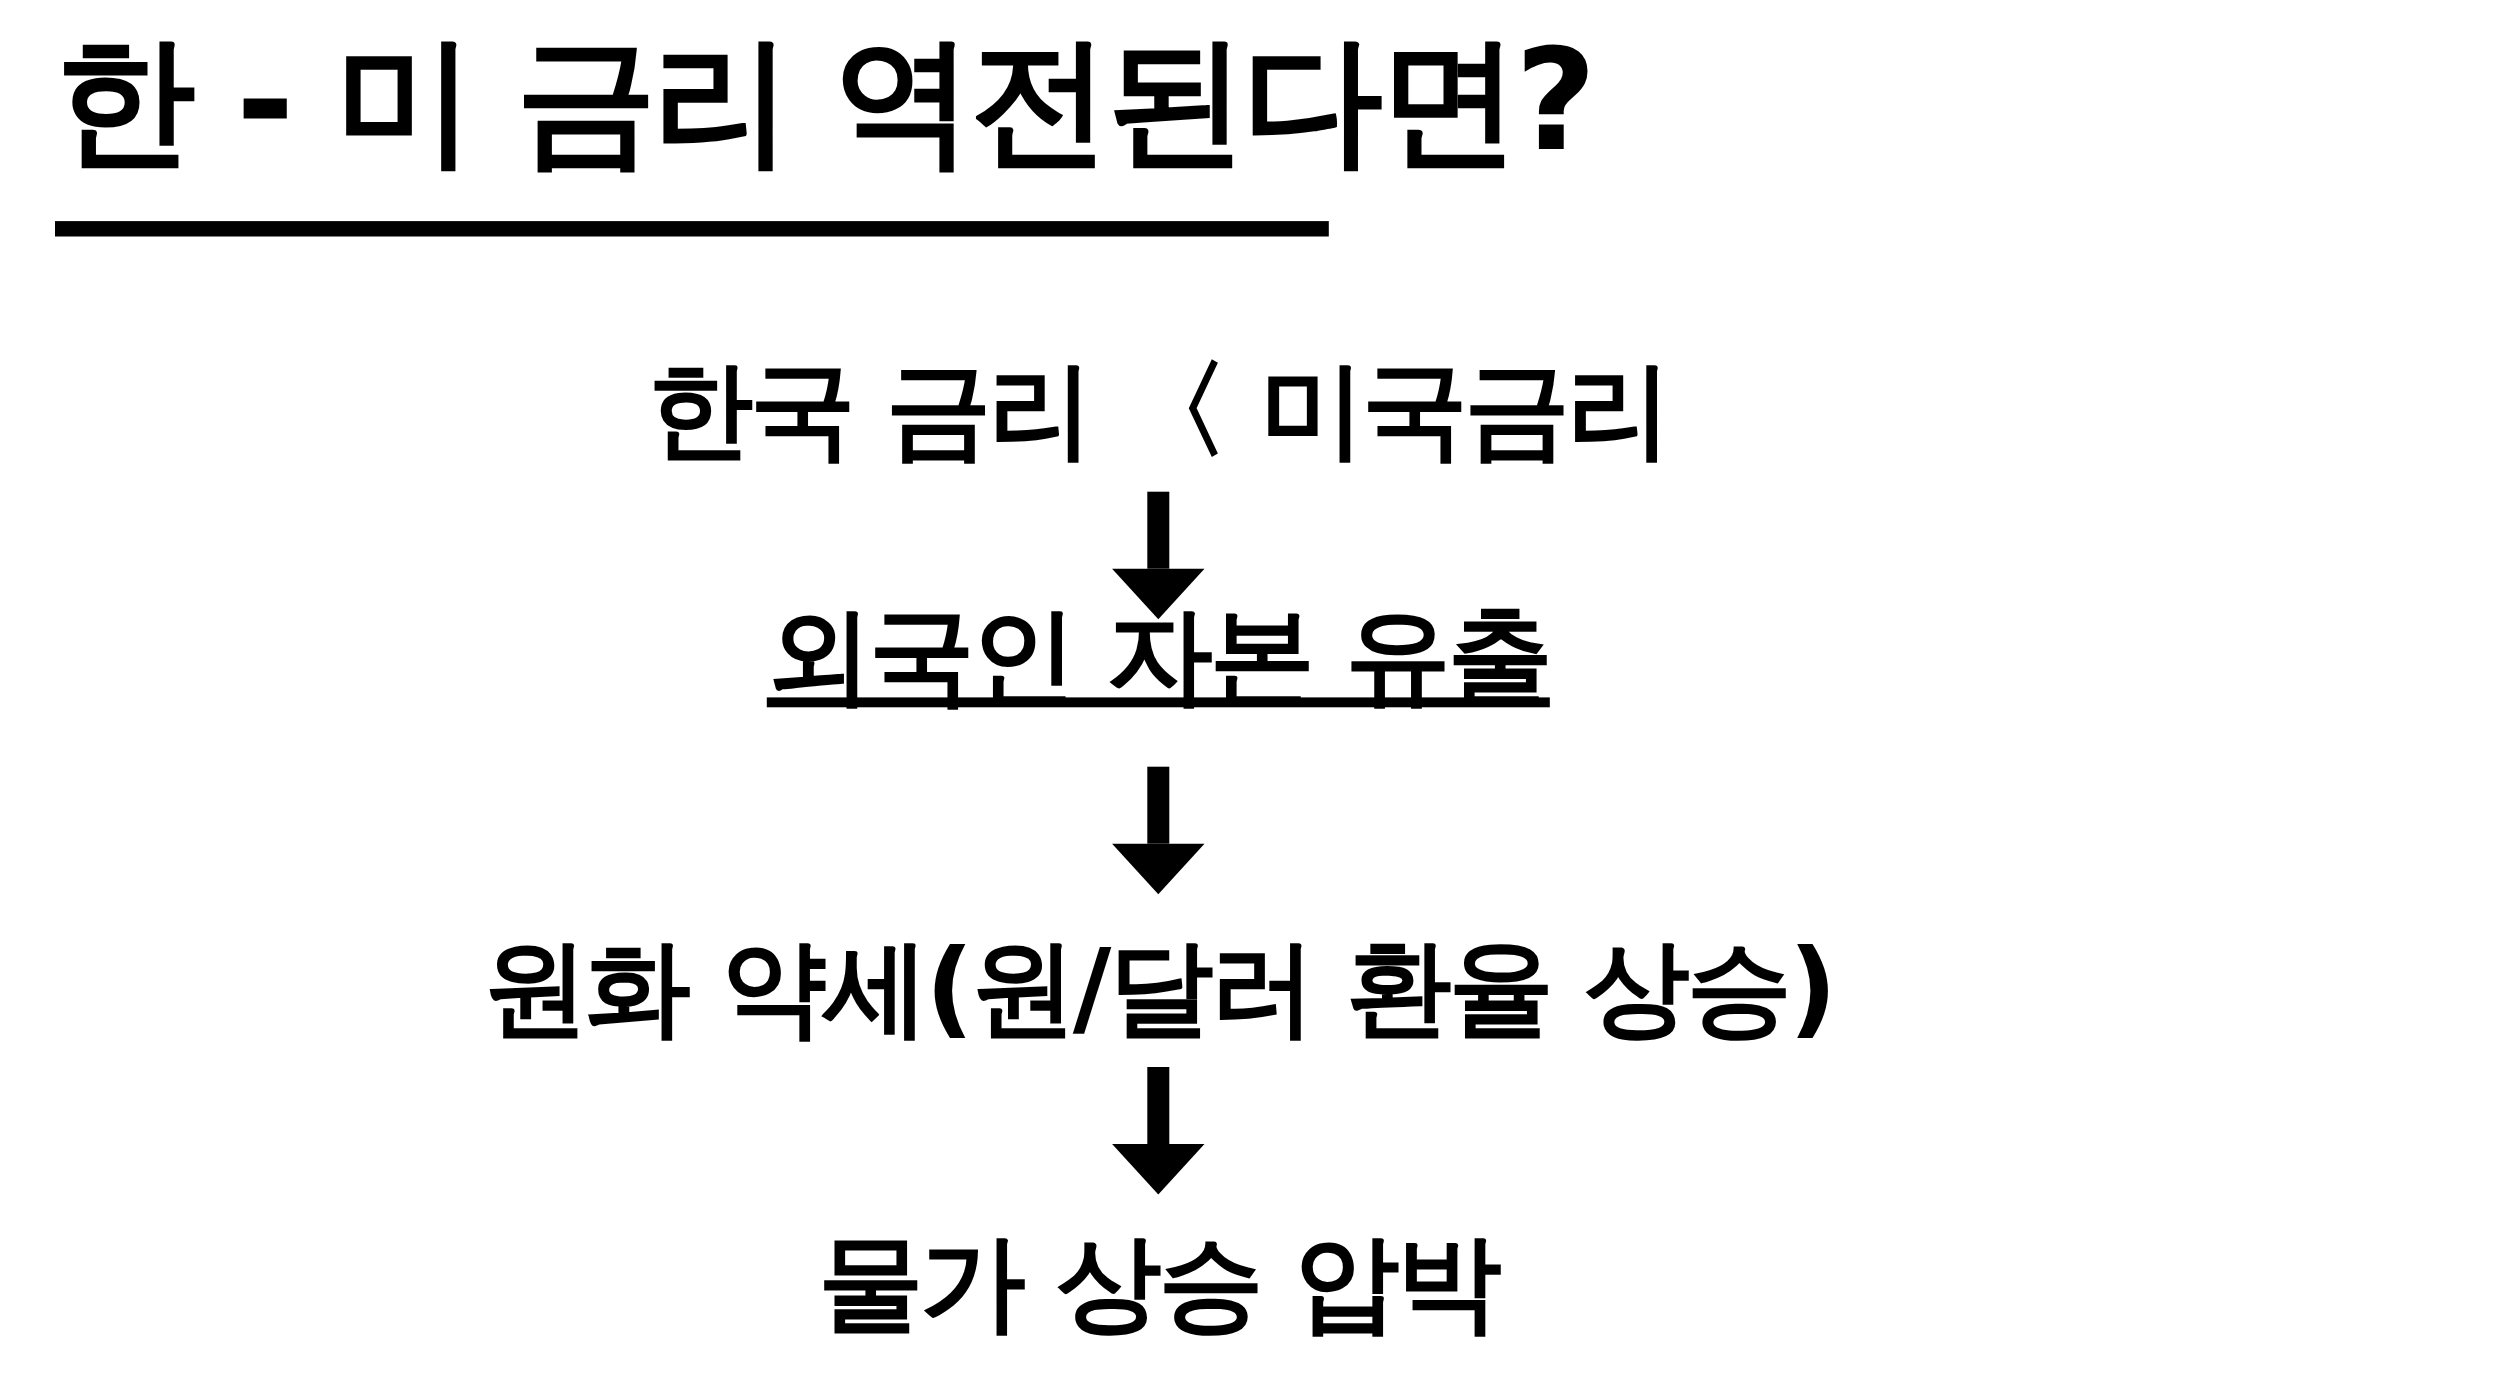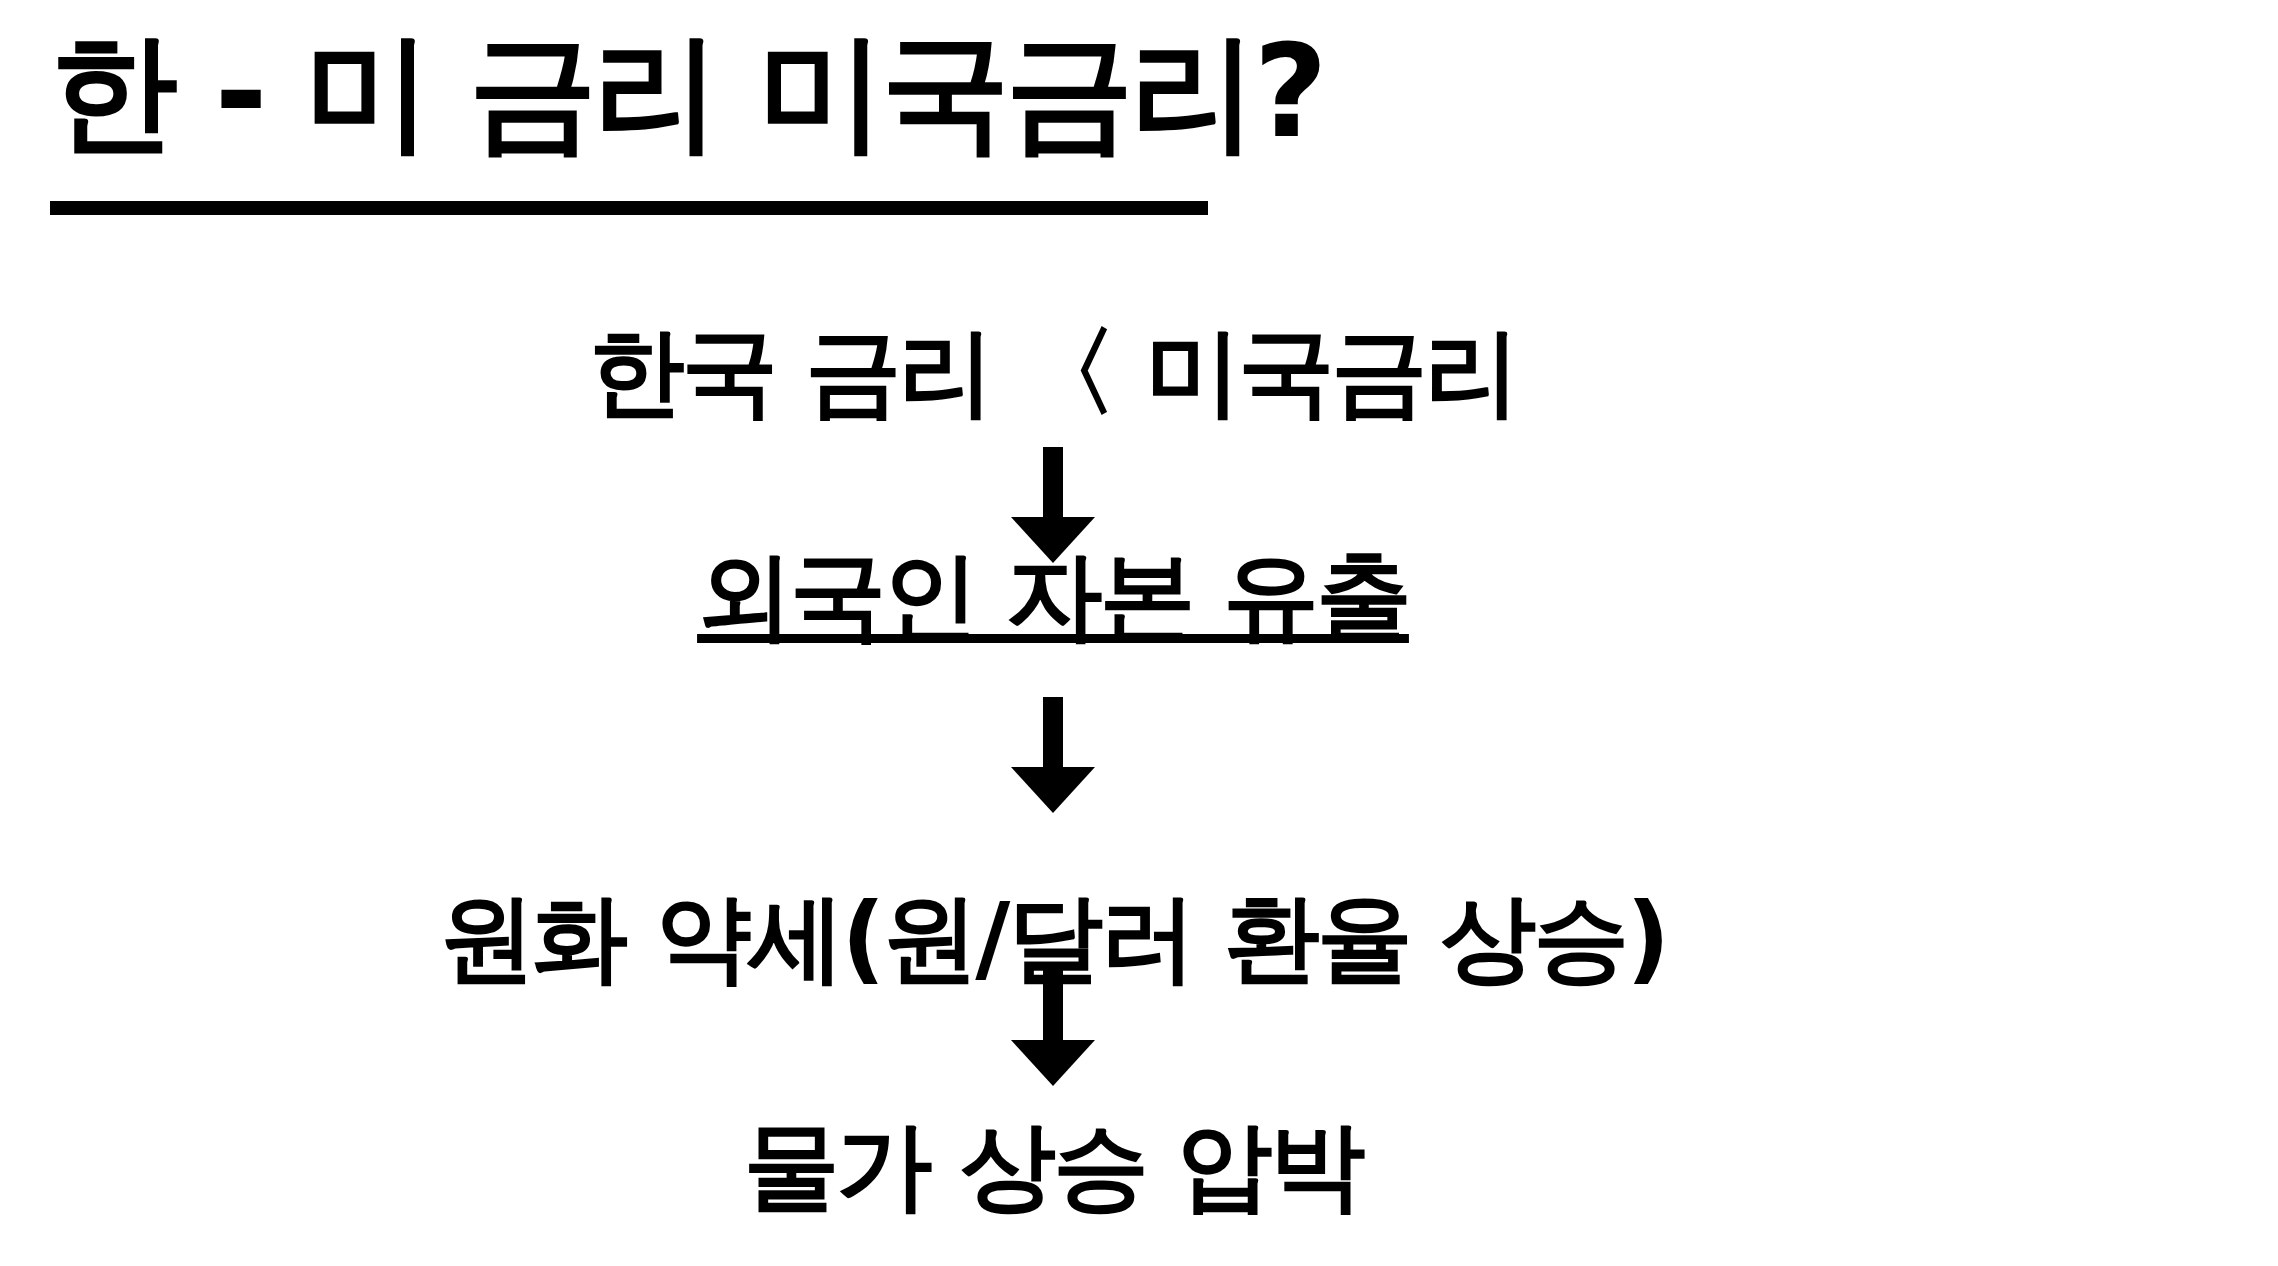--- a/index.html
+++ b/index.html
@@ -45,21 +45,21 @@
     transform: translateX(-50%);
     font-size: 96px;
     line-height: 1;
     font-weight: 800;
     letter-spacing: -3px;
     white-space: nowrap;
     color: #000000;
   }
   .step-1 { top: 324px; }
   .step-2 { top: 548px; text-decoration: underline; }
-  .step-3 { top: 850px; margin-top: 40px; }
+  .step-3 { top: 850px; }
   .step-4 { top: 1118px; }
 
   
   .down-arrow {
     position: absolute;
     left: 1053px;
     transform: translateX(-50%);
     width: 84px;
     height: 115px;
   }
@@ -77,21 +77,21 @@
     height: 0;
     margin: 0 auto;
     border-left: 42px solid transparent;
     border-right: 42px solid transparent;
     border-top: 46px solid #000000;
   }
 </style>
 </head>
 <body>
 
-<h1 class="title">한 - 미 금리 미국금리?</h1>
+<h1 class="title">한 - 미 금리 역전된다면?</h1>
 
 <div class="title-underline"></div>
 
 <div>
 
   <div class="step step-1">한국 금리 〈 미국금리</div>
 
   <div class="down-arrow arrow-1">
     <div class="stem"></div>
     <div class="head"></div>

